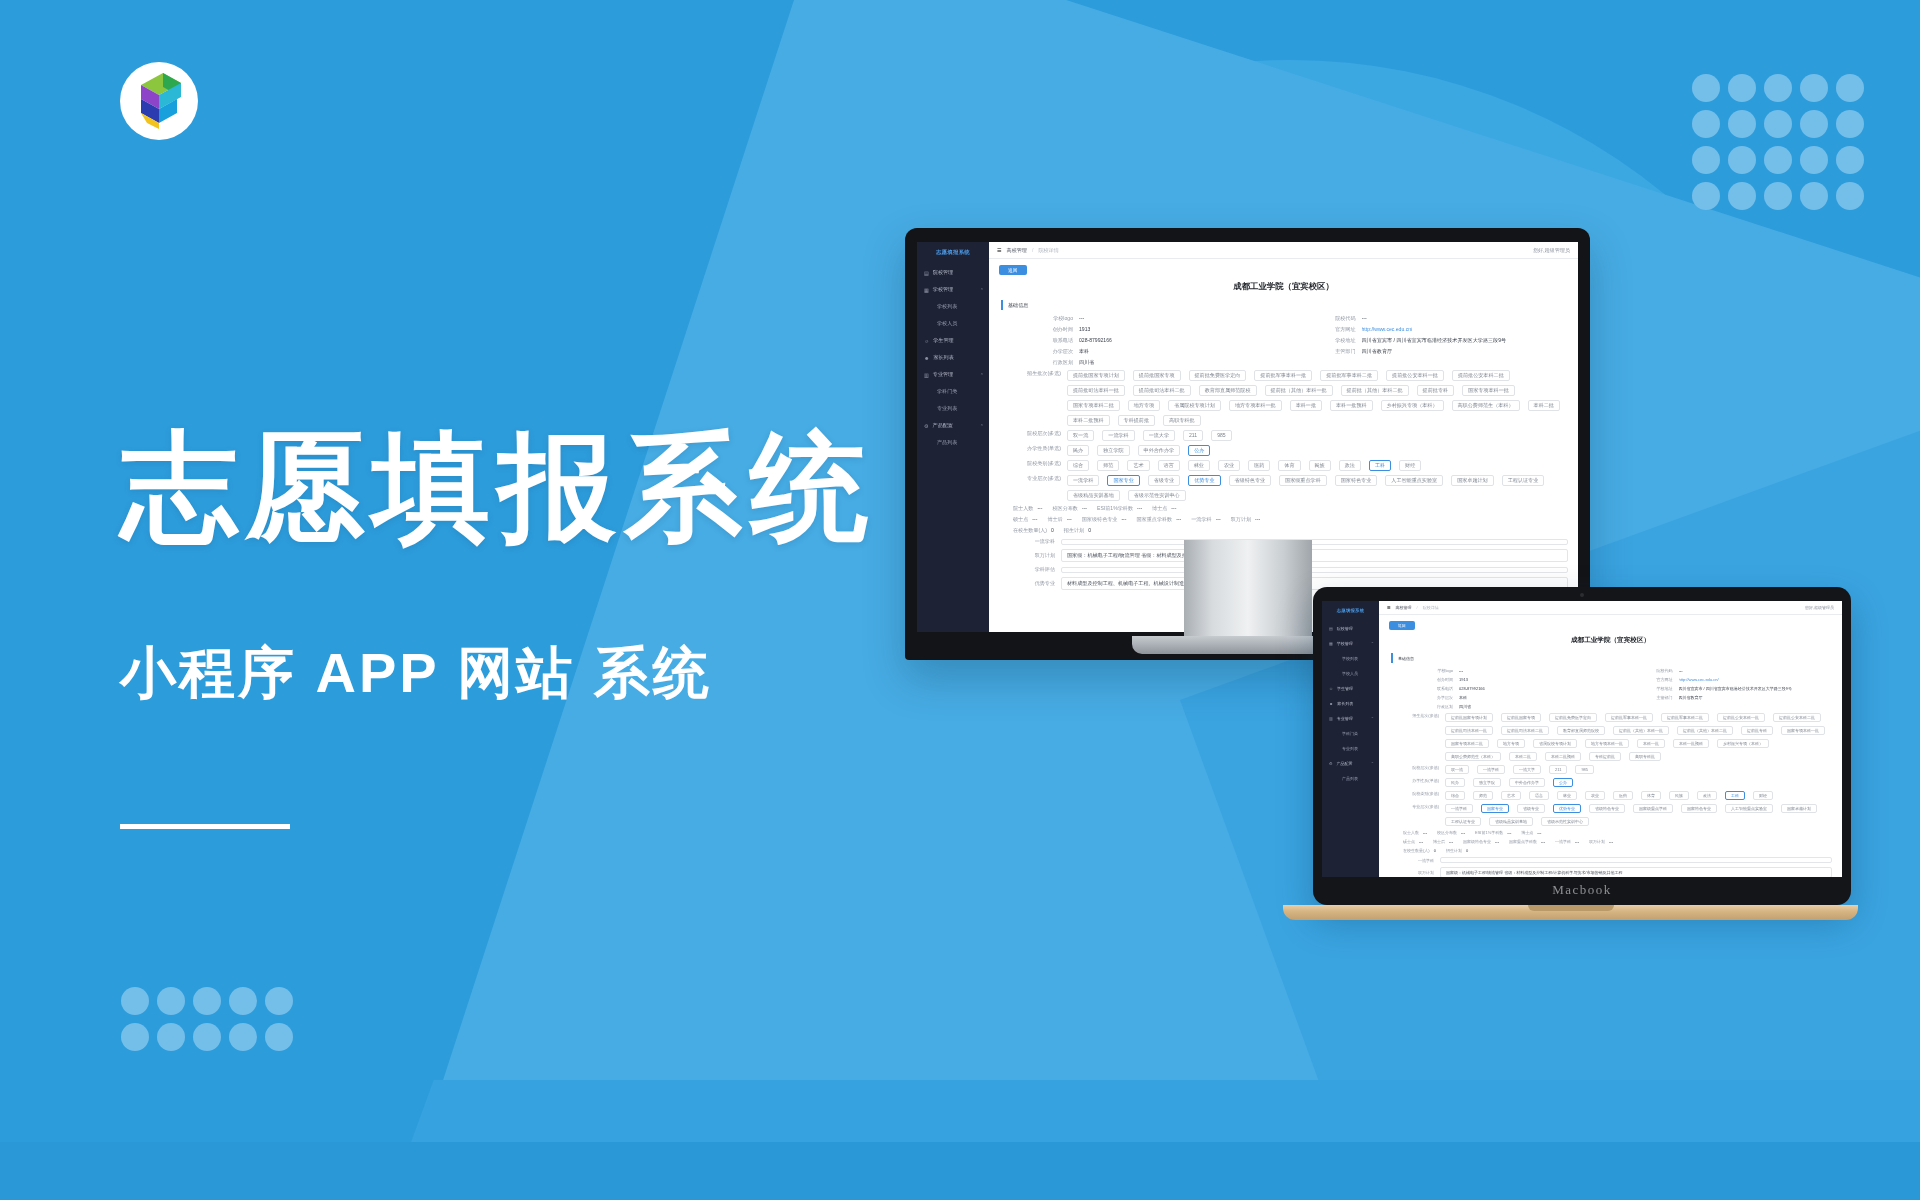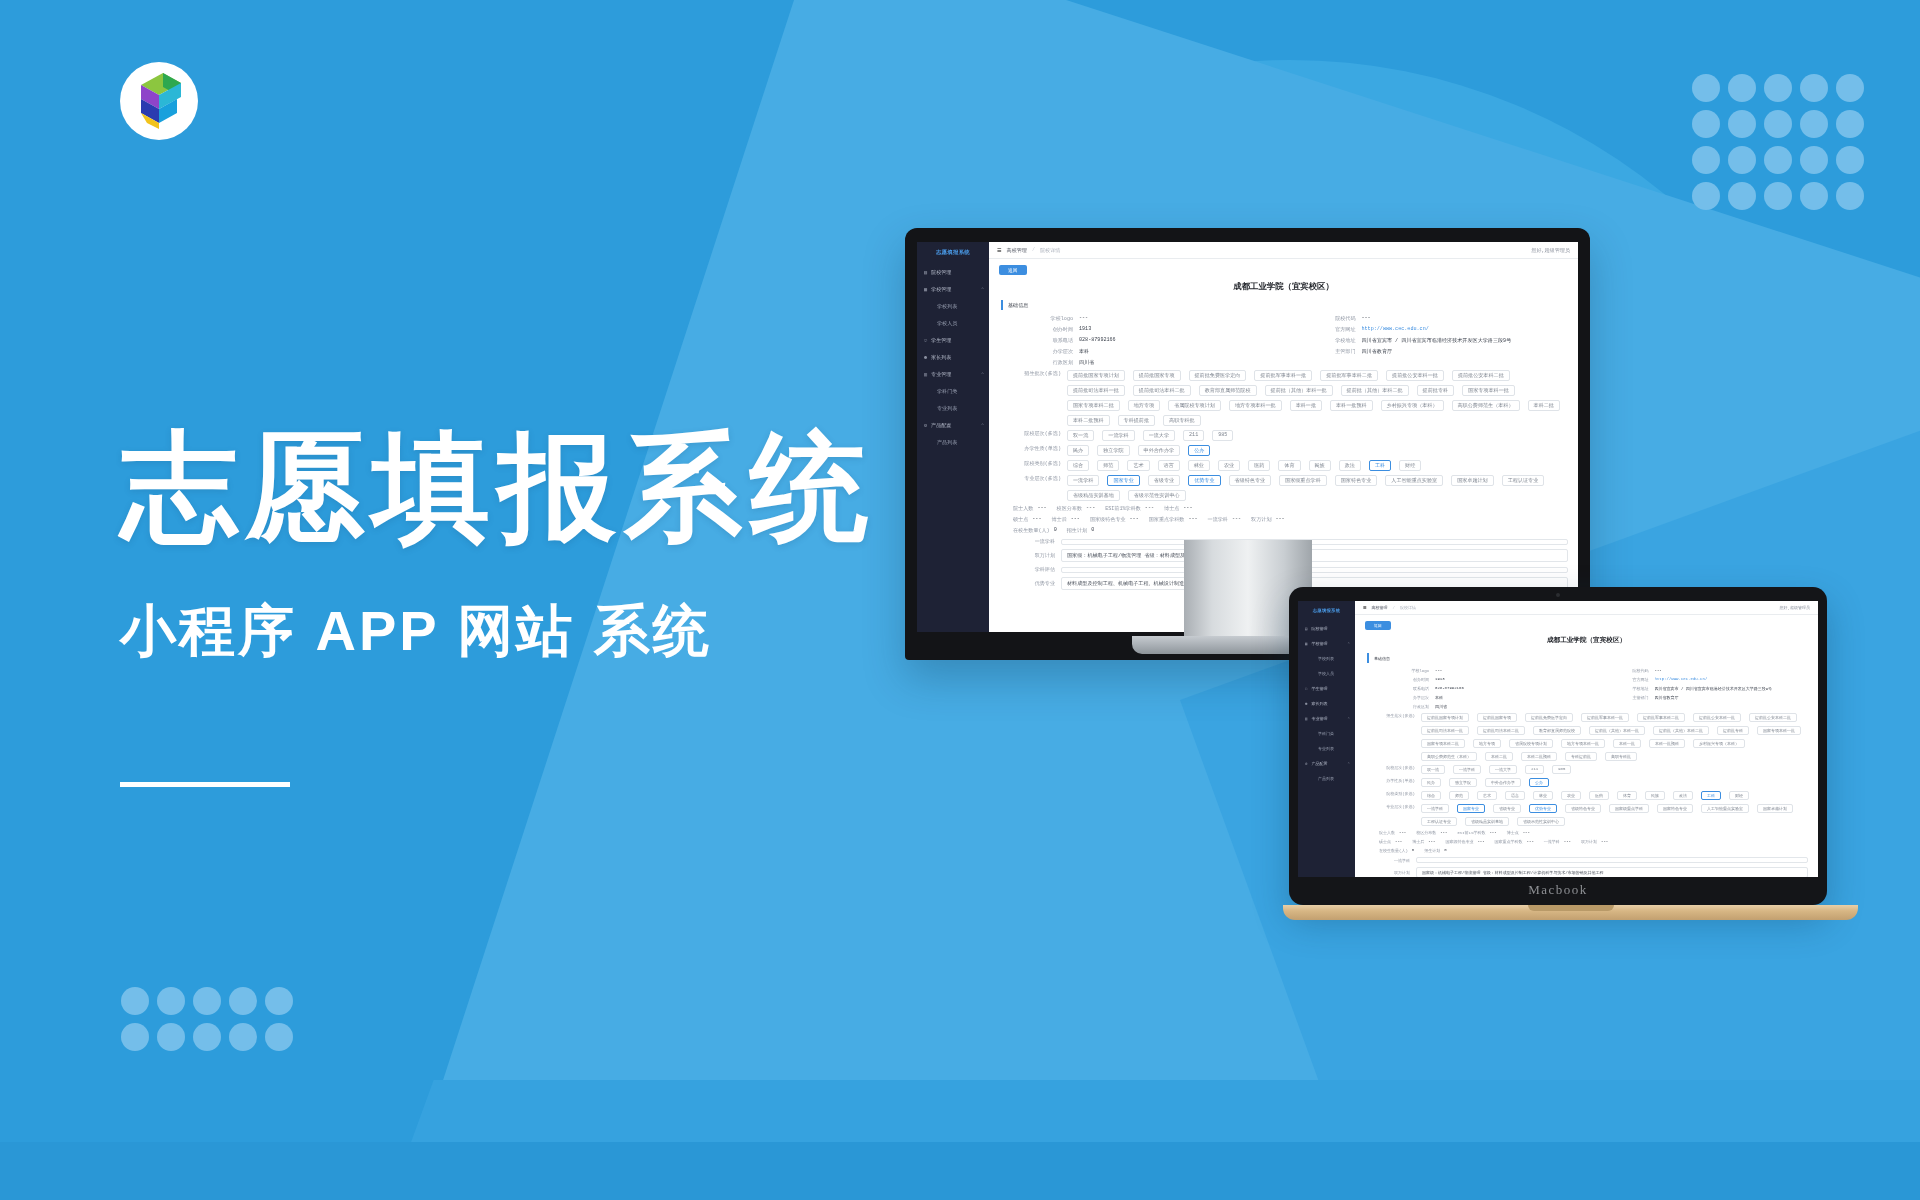--- a/index.html
+++ b/index.html
@@ -95,21 +95,21 @@
     letter-spacing: 8px;
     line-height: 1.15;
     white-space: nowrap;
     text-shadow: 0 2px 6px rgba(20,80,120,.18);
   }
   .hero-sub {
     color: #fff;
     font-size: 56px;
     font-weight: 700;
     letter-spacing: 3px;
-    margin-top: 38px;
+    margin-top: 80px;
     white-space: nowrap;
   }
   .hero-rule {
     width: 170px; height: 5px; background: #fff;
     margin-top: 112px;
   }
 
   
   .devices { position: absolute; left: 0; top: 0; width: 100%; height: 100%; z-index: 15; }
 
@@ -137,21 +137,21 @@
   .monitor-foot {
     width: 232px; height: 18px; margin: 0 auto;
     border-radius: 0 0 10px 10px;
     background: linear-gradient(180deg,#C6CBD0,#8E959B);
   }
 
   
   .laptop { position: absolute; left: 1283px; top: 587px; width: 575px; }
   .laptop-lid {
     width: 538px; height: 318px;
-    margin-left: 6px;
+    margin-left: 30px;
     background: #141518;
     border-radius: 14px;
     padding: 14px 9px 28px 9px;
     box-shadow: 0 16px 36px rgba(10,50,80,.3);
     position: relative;
   }
   .laptop-cam {
     position: absolute; left: 50%; top: 6px;
     width: 4px; height: 4px; border-radius: 50%;
     background: #2b2d31; transform: translateX(-50%);
@@ -171,21 +171,21 @@
   }
   .laptop-notch {
     position: absolute; left: 50%; top: 0;
     transform: translateX(-50%);
     width: 86px; height: 6px;
     border-radius: 0 0 7px 7px;
     background: #B99A68;
   }
 
   
-  .app { display: flex; width: 100%; height: 100%; background: #0c4a6e; font-family: Liberation Mono, monospace; }
+  .app { display: flex; width: 100%; height: 100%; background: #0c4a6e; }
 
   .app-sidebar {
     background: #1E2235; flex: 0 0 auto; width: 74px;
     display: flex; flex-direction: column;
   }
   .app-logo {
     color: #4A9BE8; text-align: center;
     padding: 7px 0 8px; font-weight: 700;
     letter-spacing: .3px;
   }

